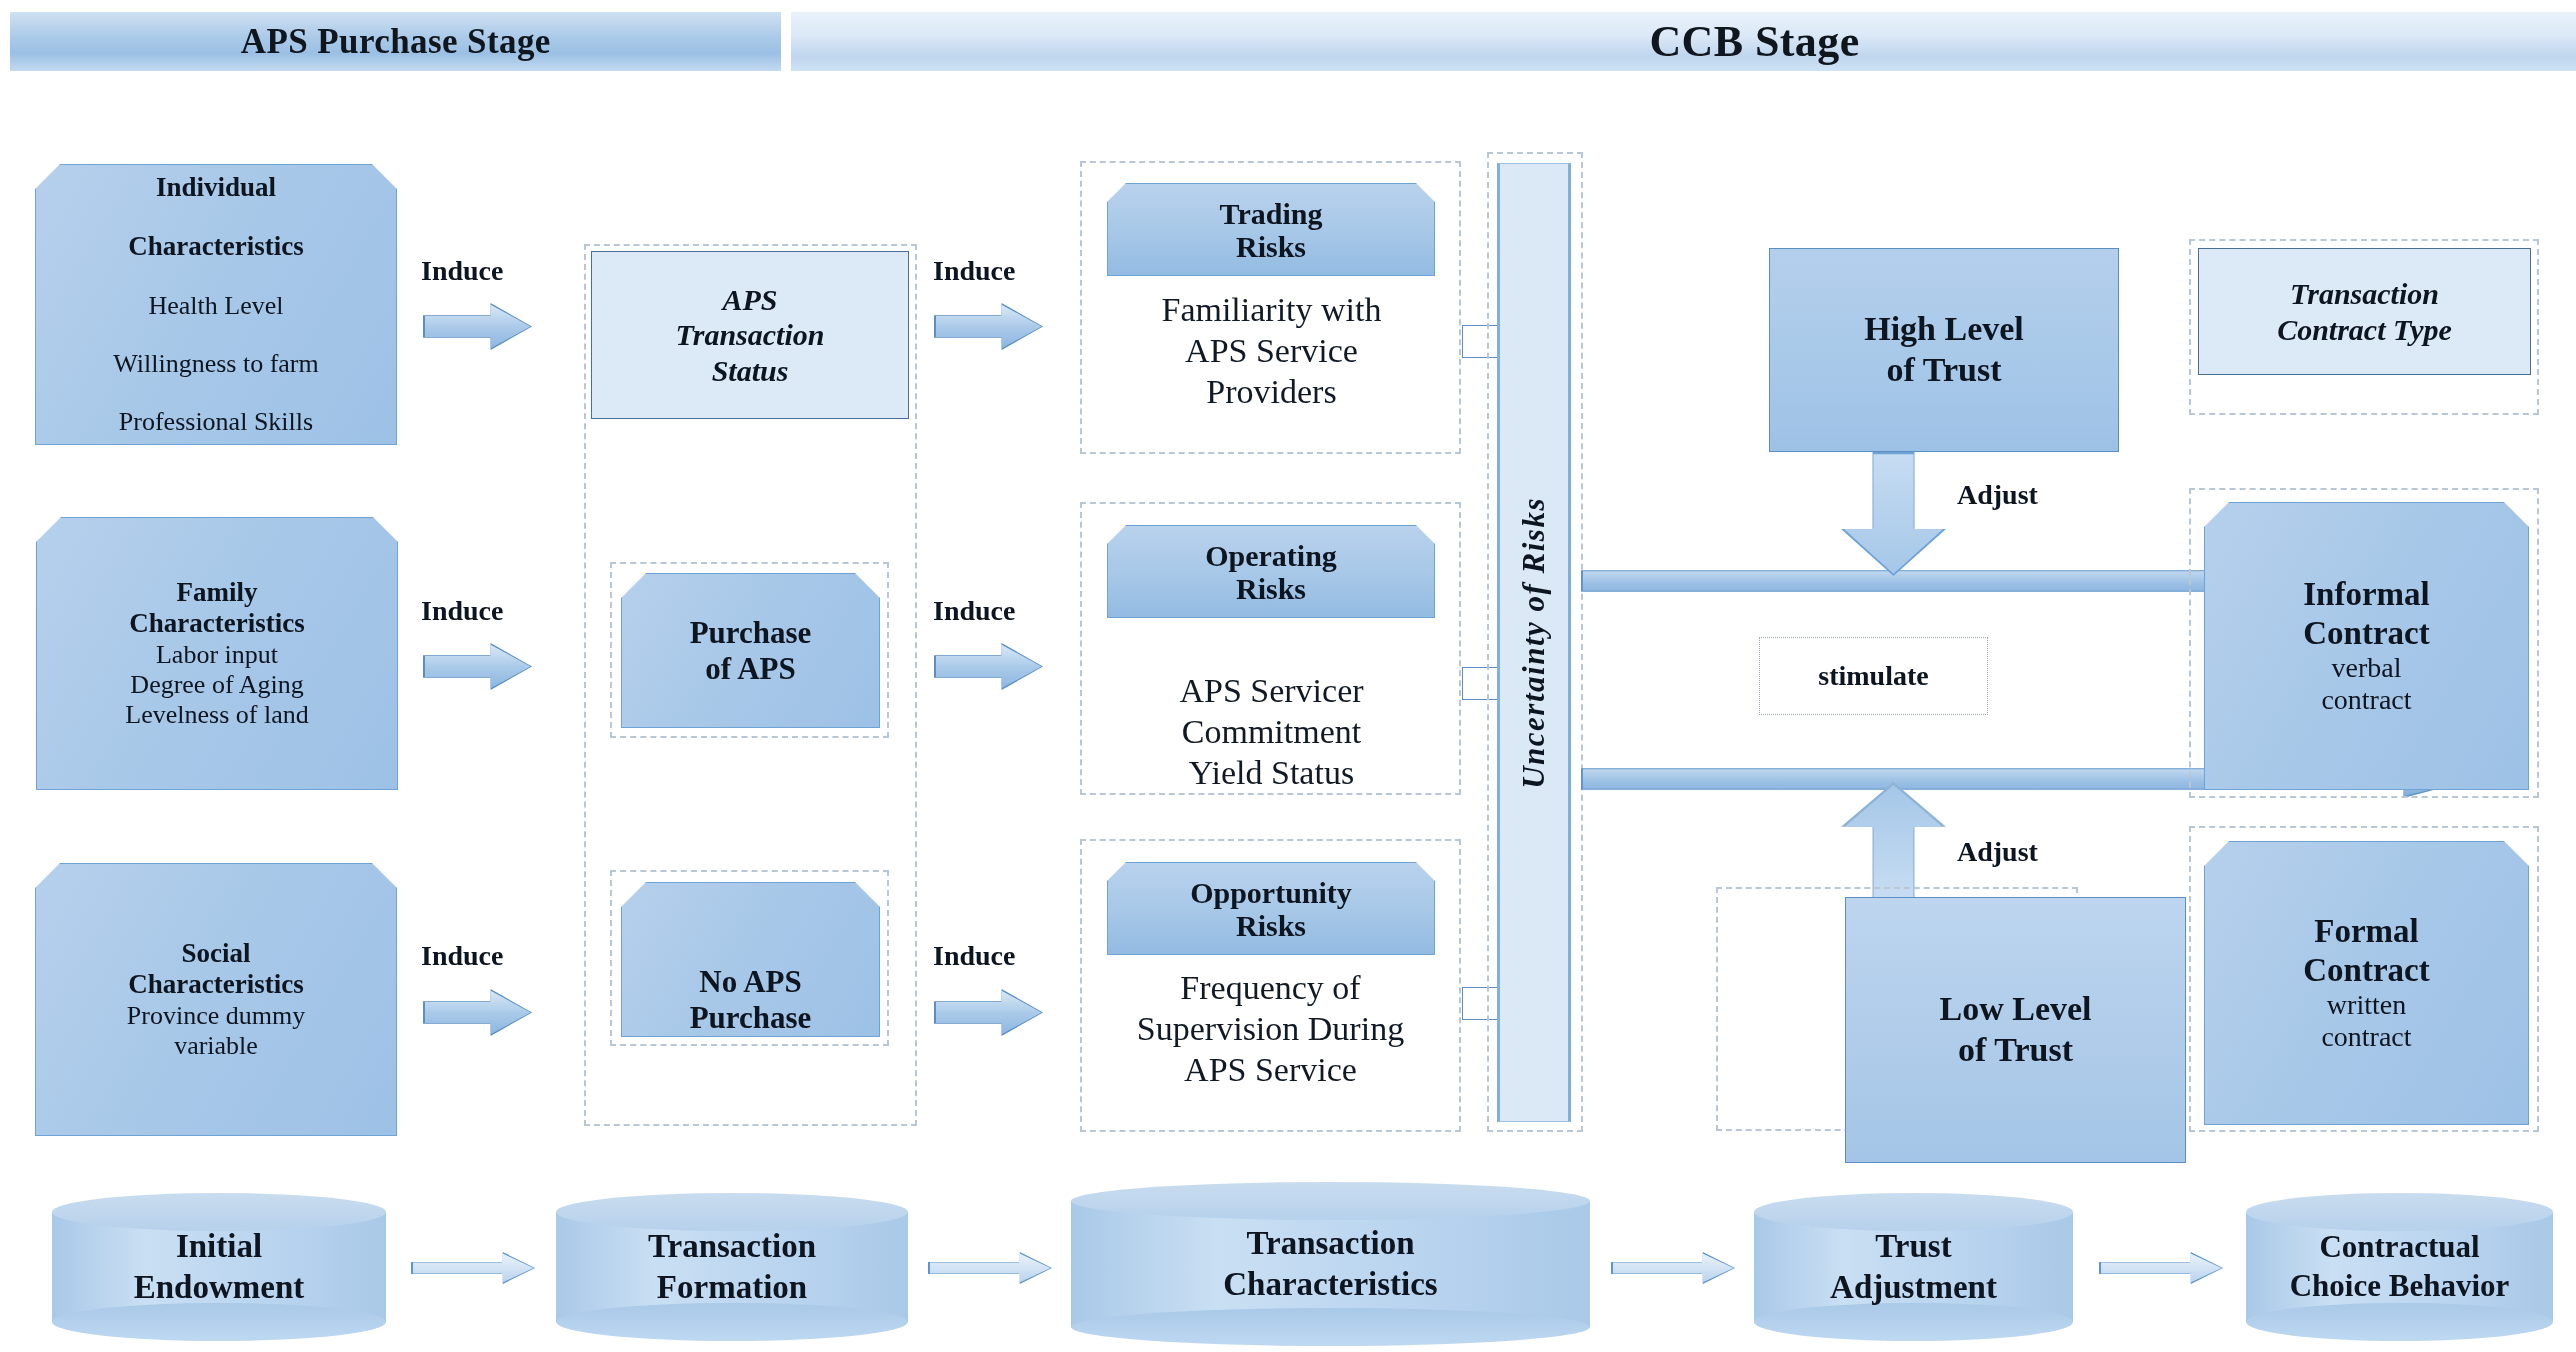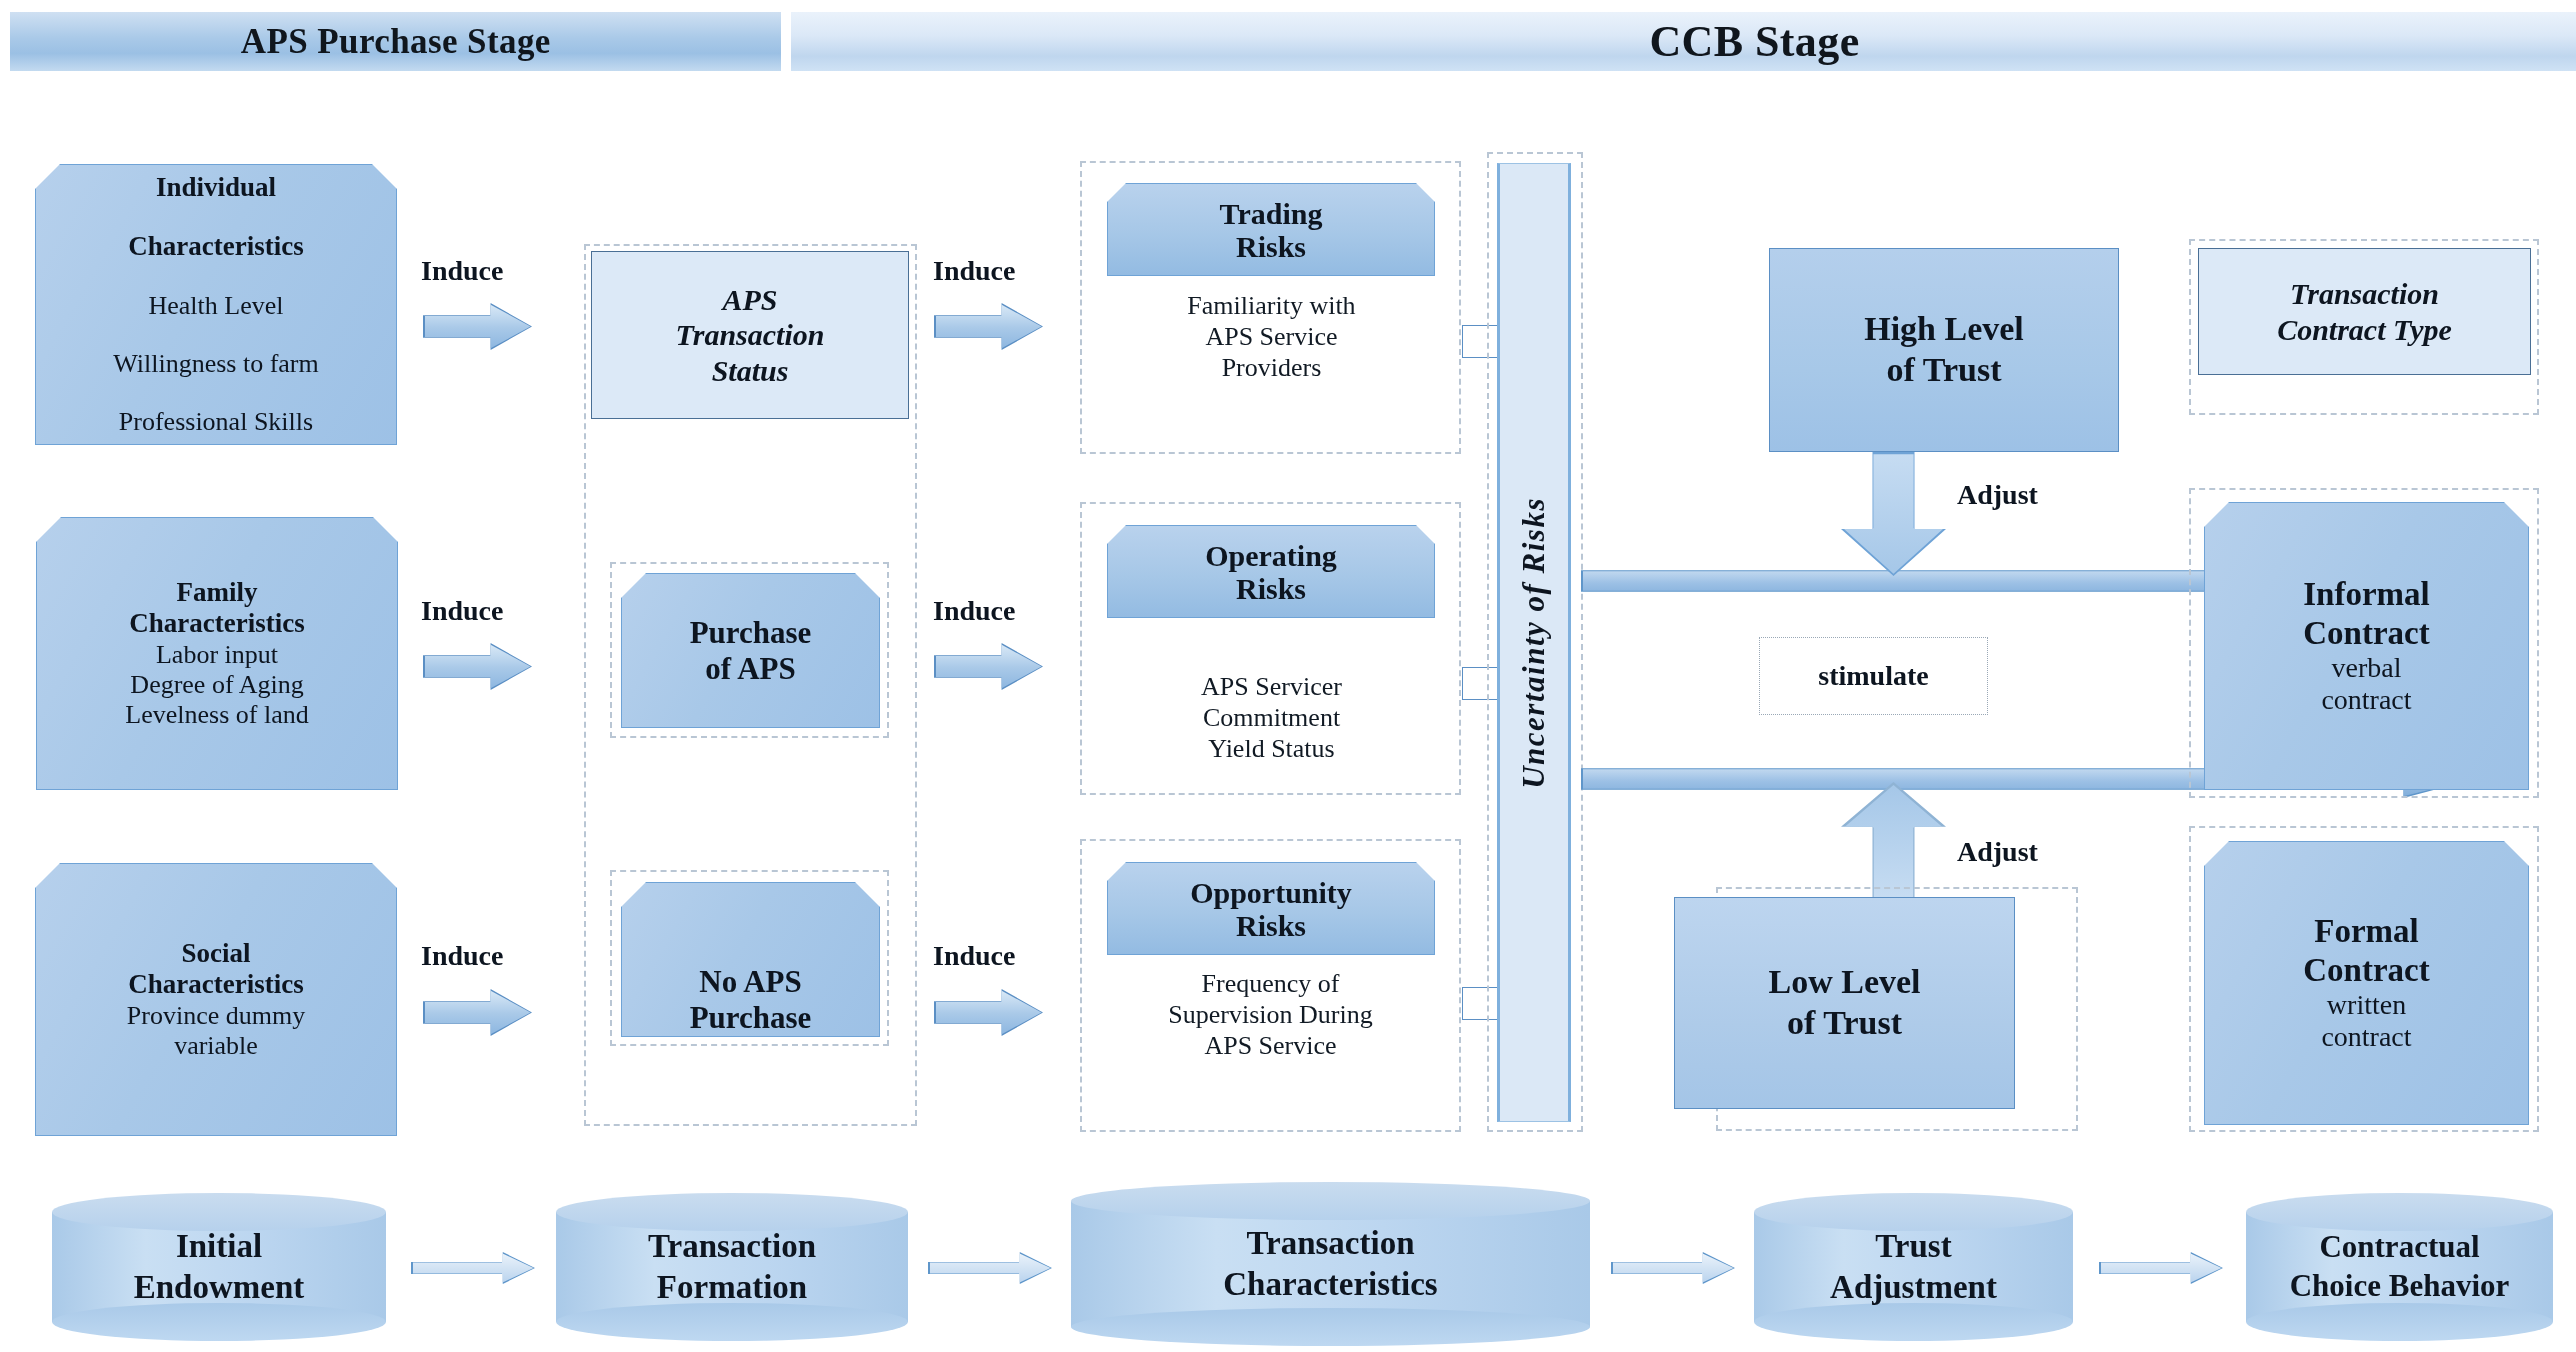--- a/index.html
+++ b/index.html
@@ -54,21 +54,21 @@
   
   .riskhead{
     background:linear-gradient(to bottom,#b9d2ed 0%,#a6c7e7 55%,#93bbe2 100%);
     border:1.5px solid #6fa3d6;
     -webkit-clip-path:polygon(0 19px,19px 0,calc(100% - 19px) 0,100% 19px,100% 100%,0 100%);
     clip-path:polygon(0 19px,19px 0,calc(100% - 19px) 0,100% 19px,100% 100%,0 100%);
     display:flex;align-items:center;justify-content:center;text-align:center;
     font-weight:bold;font-size:30px;line-height:1.1;
   }
   .risksub{
-    text-align:center;font-size:26px;line-height:1.2;color:#111a24;
+    text-align:center;font-size:34px;line-height:1.2;color:#111a24;
   }
 
   
   .vbar{
     background:#dbe8f6;border-left:3.7px solid #7fb0dd;border-right:3.7px solid #7fb0dd;
     border-top:1.5px solid #9cc2e4;border-bottom:1.5px solid #9cc2e4;
     display:flex;align-items:center;justify-content:center;
   }
   .vbar span{
     writing-mode:vertical-rl;transform:rotate(180deg);
@@ -332,21 +332,21 @@
 <div class="abs" id="stimulate-box" style="left:1759px;top:637px;width:229px;height:78px;">
   <span>stimulate</span>
 </div>
 
 <div class="abs uparrow" style="left:1841px;top:782px;width:105px;height:118px;">
   <div class="in"></div>
 </div>
 <div class="abs label" style="left:1957px;top:836px;">Adjust</div>
 
 <div class="abs dashrect" style="left:1716px;top:887px;width:362px;height:244px;"></div>
-<div class="abs trustbox light" style="left:1627px;top:897px;width:341px;height:212px;">
+<div class="abs trustbox light" style="left:1798px;top:897px;width:341px;height:266px;">
   <div>
     <div>Low Level</div>
     <div>of Trust</div>
   </div>
 </div>
 
 <div class="abs dashrect" style="left:2189px;top:239px;width:350px;height:176px;"></div>
 <div class="abs lightbox" style="left:2198px;top:248px;width:333px;height:127px;font-size:30px;">
   <div>
     <div>Transaction</div>

